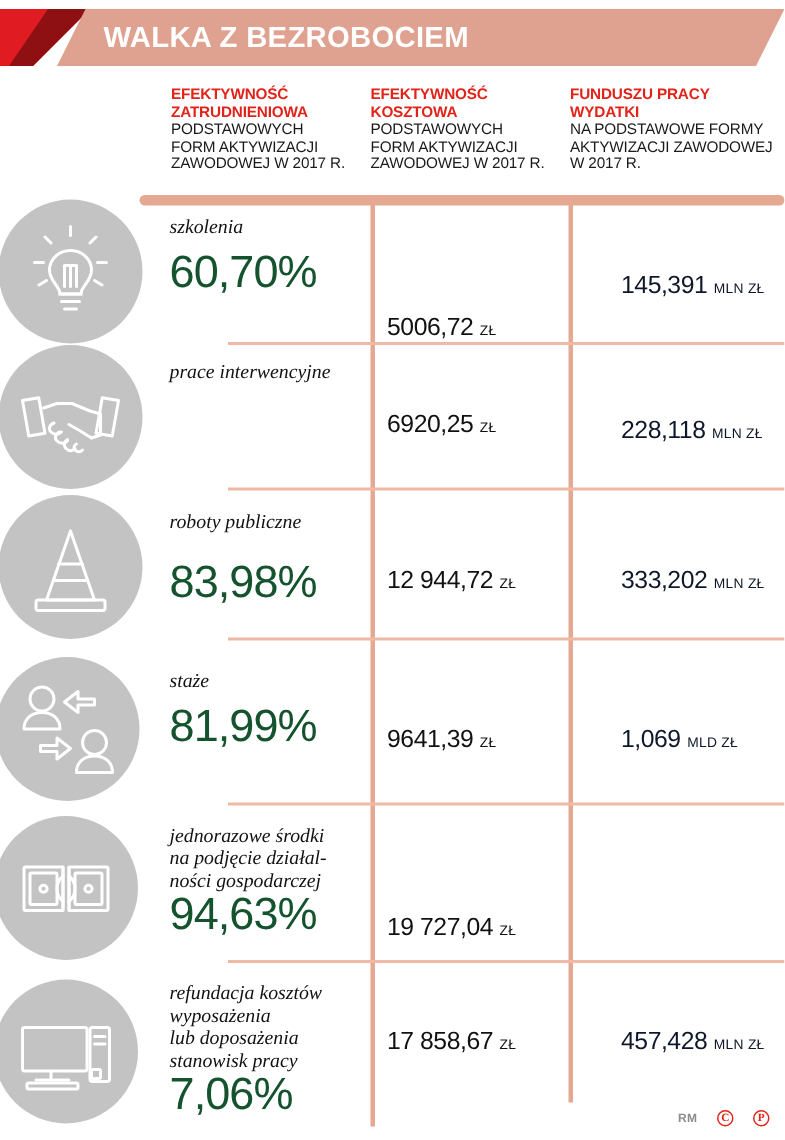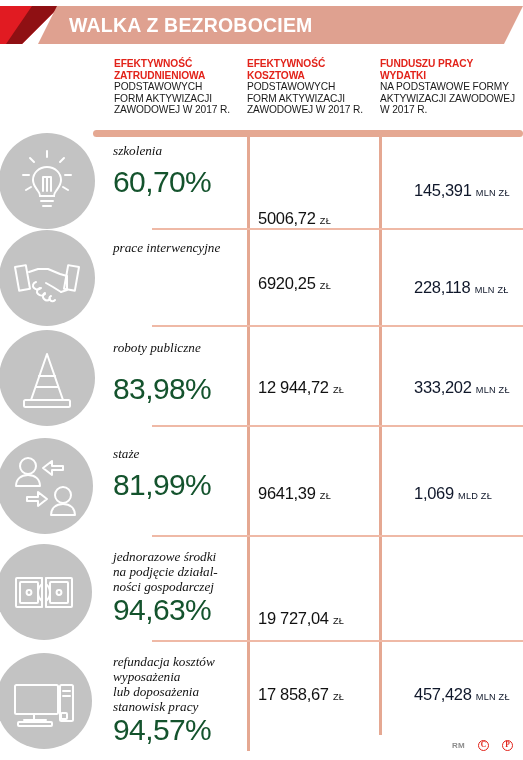--- a/index.html
+++ b/index.html
@@ -238,21 +238,21 @@
       <path d="M67 38h7M67 43h7"></path>
       <rect x="65" y="60" width="6" height="6" rx="1"></rect>
     </svg>
   </div>
   <div class="label" style="top:9px;">
     <div>refundacja kosztów</div>
     <div>wyposażenia</div>
     <div>lub doposażenia</div>
     <div>stanowisk pracy</div>
   </div>
-  <div class="pct" style="top:68px;">94,57%</div>
+  <div class="pct" style="top:68px;">7,06%</div>
   <div class="cost" style="top:40px;"><span>17 858,67</span> <span class="unit">ZŁ</span></div>
   <div class="spend" style="top:40px;"><span>457,428</span> <span class="unit">MLN ZŁ</span></div>
 </div>
 
 <div class="footer">
   <span class="rm">RM</span>
   <span class="cmark">C</span>
   <span class="cmark">P</span>
 </div>
 

